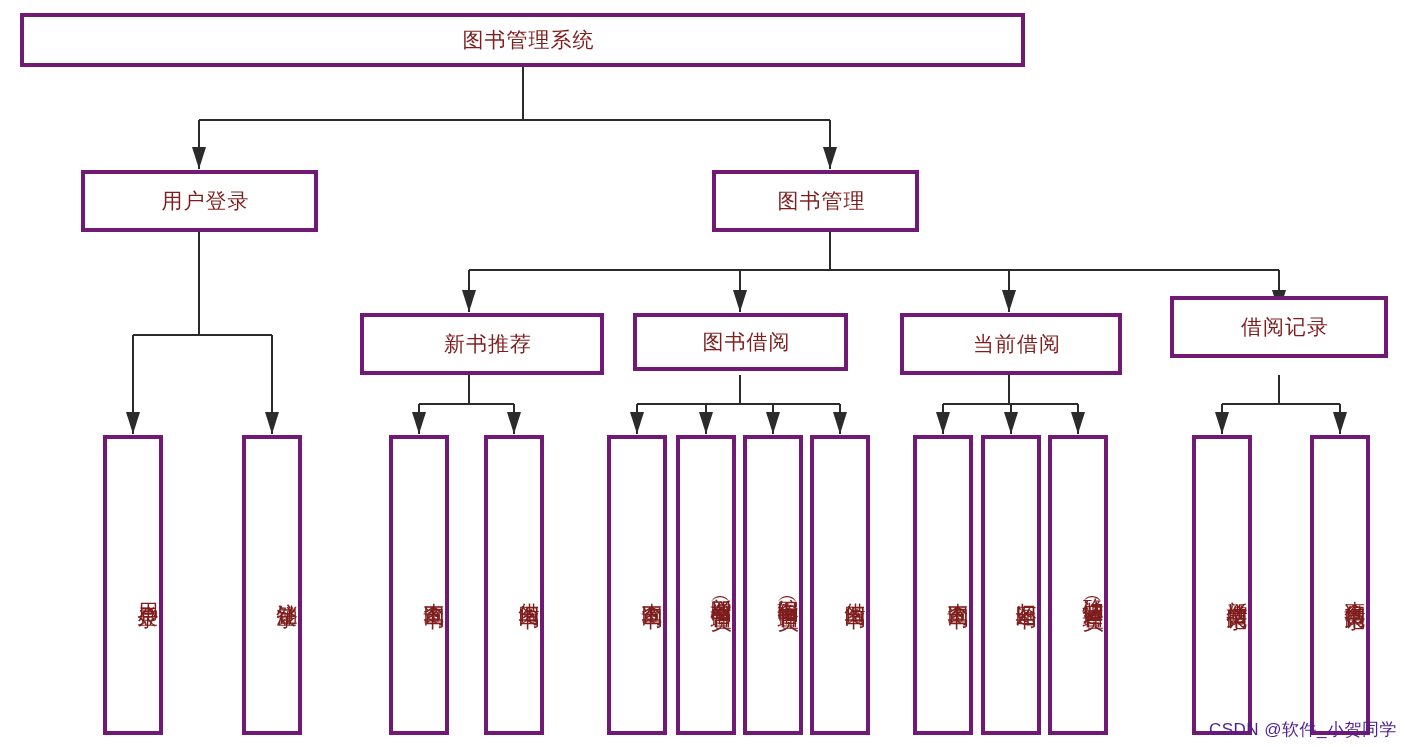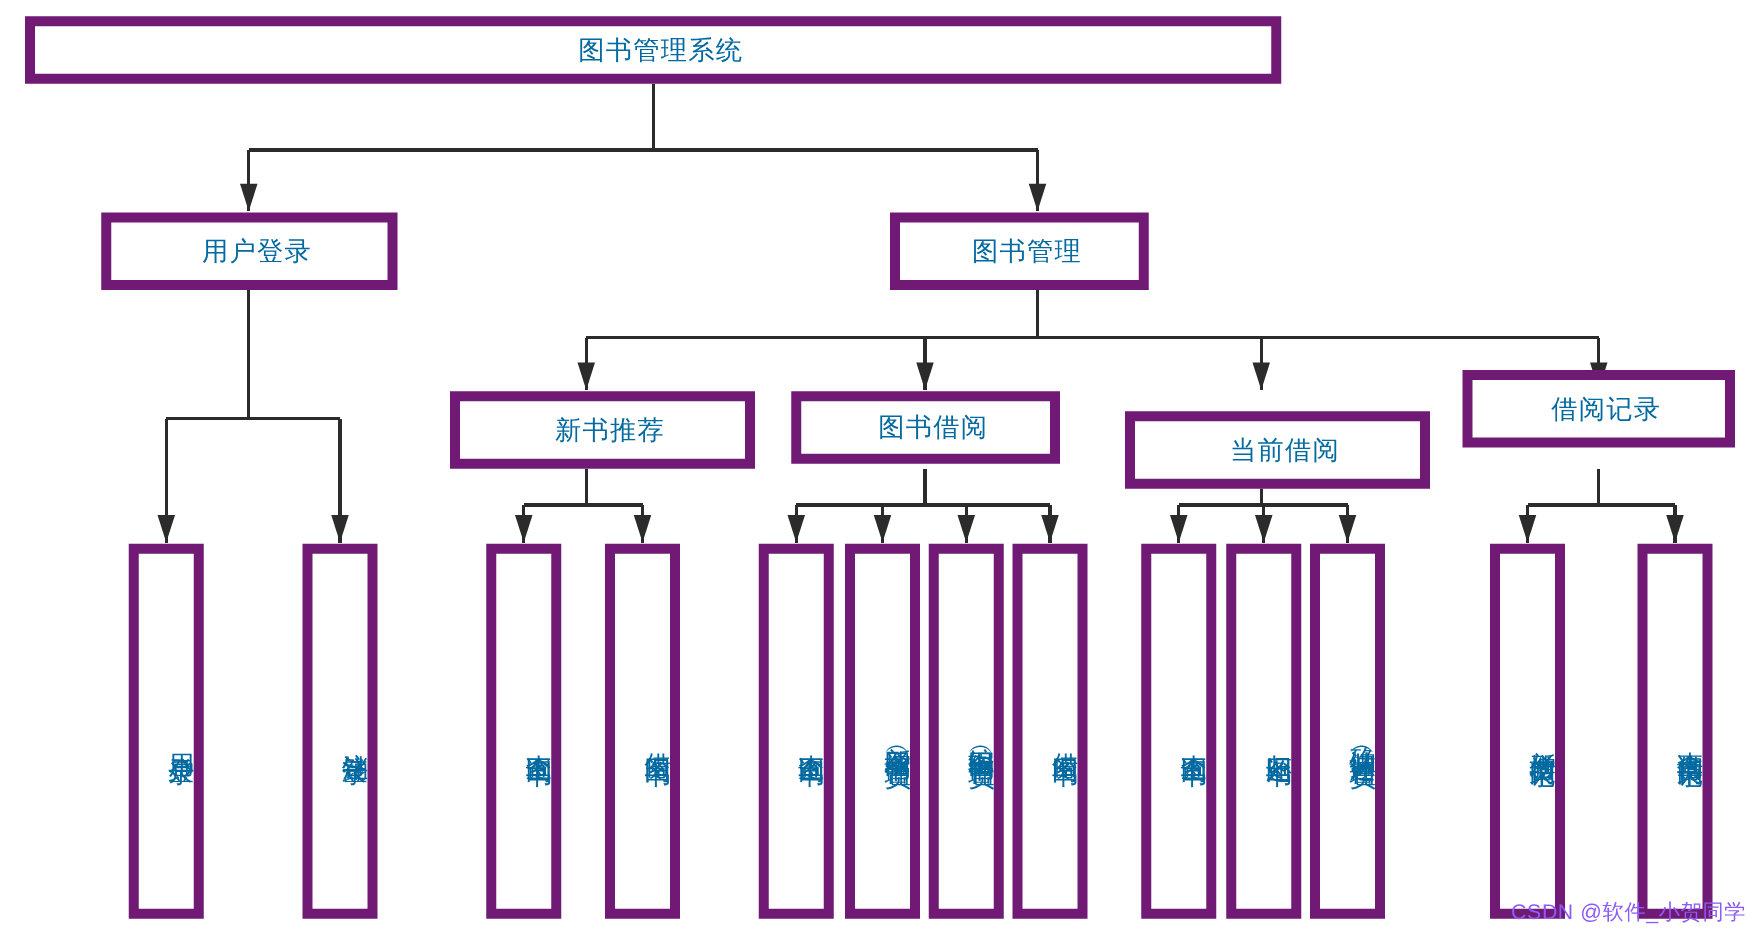--- a/index.html
+++ b/index.html
@@ -23,25 +23,25 @@
     left: 0;
     top: 0;
     width: 1405px;
     height: 747px;
     pointer-events: none;
   }
   .node {
     position: absolute;
     box-sizing: border-box;
     background: #ffffff;
-    border: 8px solid #701a75;
+    border: 4px solid #701a75;
     display: flex;
     align-items: center;
     justify-content: center;
-    color: #0369a1;
+    color: #7f1d1d;
     padding-left: 12px;
   }
   .node.horiz {
     font-size: 21px;
     letter-spacing: 1px;
   }
   .node.vert {
     writing-mode: vertical-rl;
     text-orientation: upright;
     font-size: 21px;
@@ -53,21 +53,21 @@
   }
   .node .label {
     display: block;
     white-space: pre-line;
   }
   #watermark {
     position: absolute;
     right: 8px;
     bottom: 6px;
     font-size: 17px;
-    color: #8b5cf6;
+    color: #4c1d95;
     letter-spacing: 0.5px;
     user-select: none;
   }
 </style>
 </head>
 <body>
 
 <div id="canvas">
 
   <svg id="edges" viewBox="0 0 1405 747">
@@ -135,21 +135,21 @@
   <div class="node horiz" id="node-l2-1" style="left: 712px; top: 170px; width: 207px; height: 62px;">
     <span class="label">图书管理</span>
   </div>
 
   <div class="node horiz" id="node-l3-0" style="left: 360px; top: 313px; width: 244px; height: 62px;">
     <span class="label">新书推荐</span>
   </div>
   <div class="node horiz" id="node-l3-1" style="left: 633px; top: 313px; width: 215px; height: 58px;">
     <span class="label">图书借阅</span>
   </div>
-  <div class="node horiz" id="node-l3-2" style="left: 900px; top: 313px; width: 244px; height: 62px; margin-top: 16px;">
+  <div class="node horiz" id="node-l3-2" style="left: 900px; top: 313px; width: 222px; height: 62px;">
     <span class="label">当前借阅</span>
   </div>
   <div class="node horiz" id="node-l3-3" style="left: 1170px; top: 296px; width: 218px; height: 62px;">
     <span class="label">借阅记录</span>
   </div>
 
   <div class="node vert" id="node-leaf-0" style="left: 103px; top: 435px; width: 60px; height: 300px;">
     <span class="label">用户登录</span>
   </div>
   <div class="node vert" id="node-leaf-1" style="left: 242px; top: 435px; width: 60px; height: 300px;">

